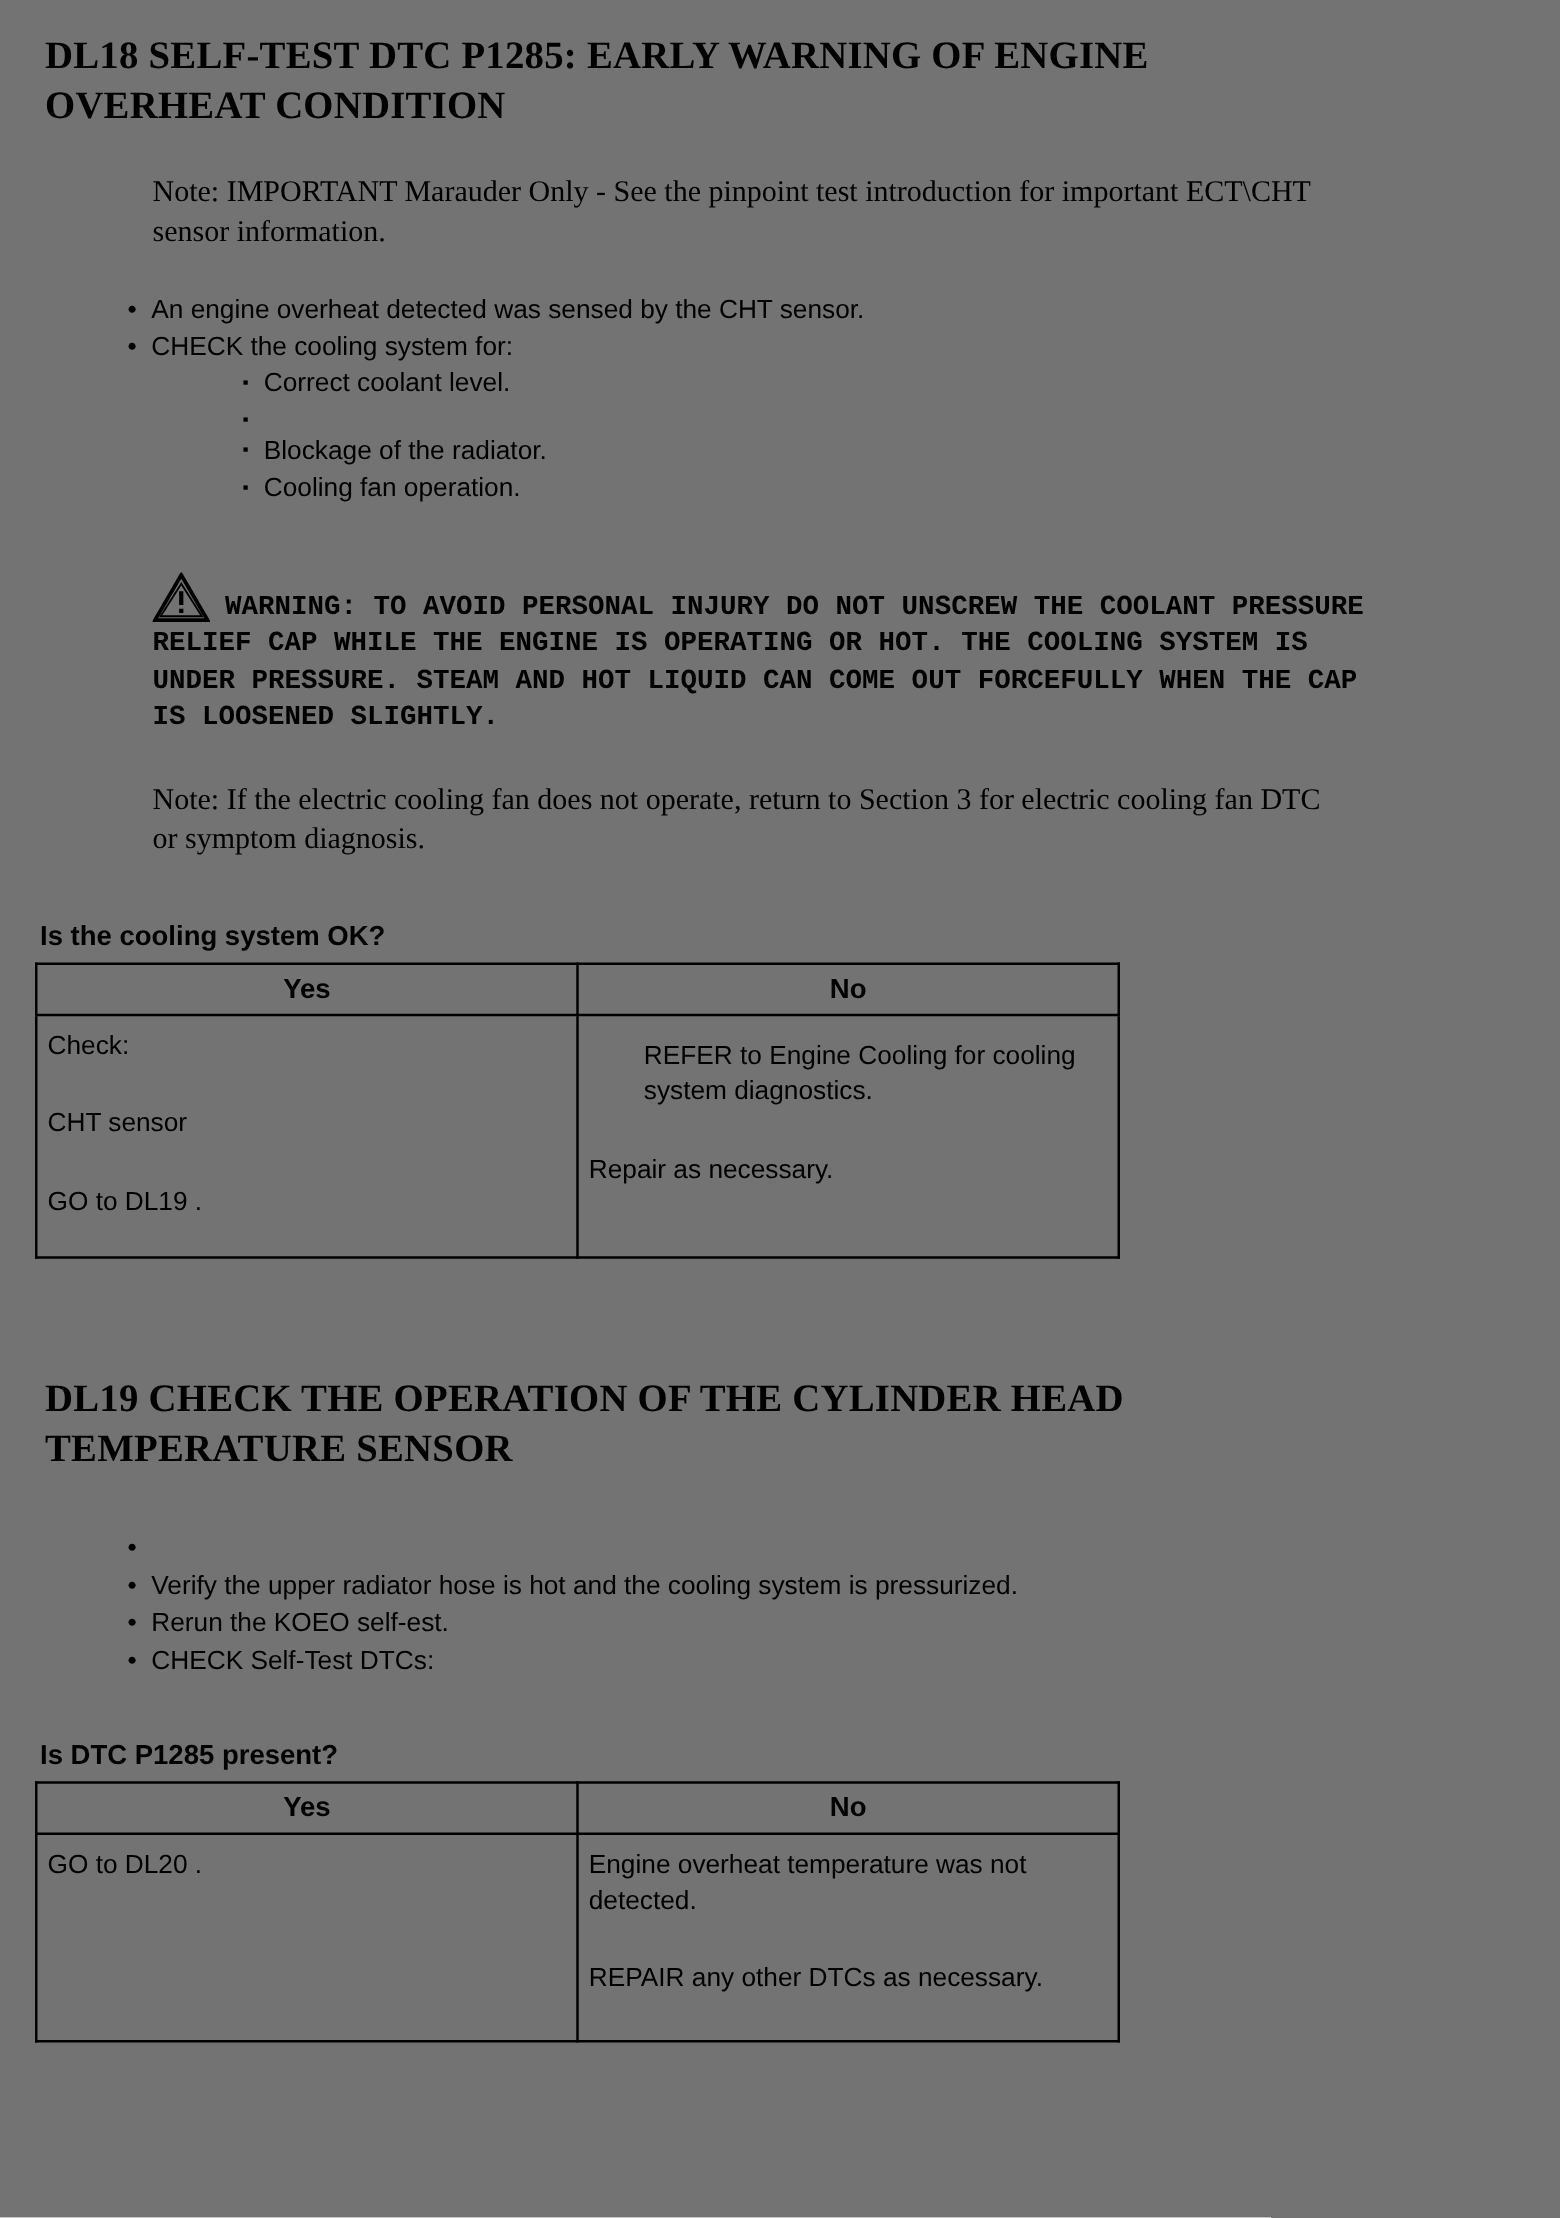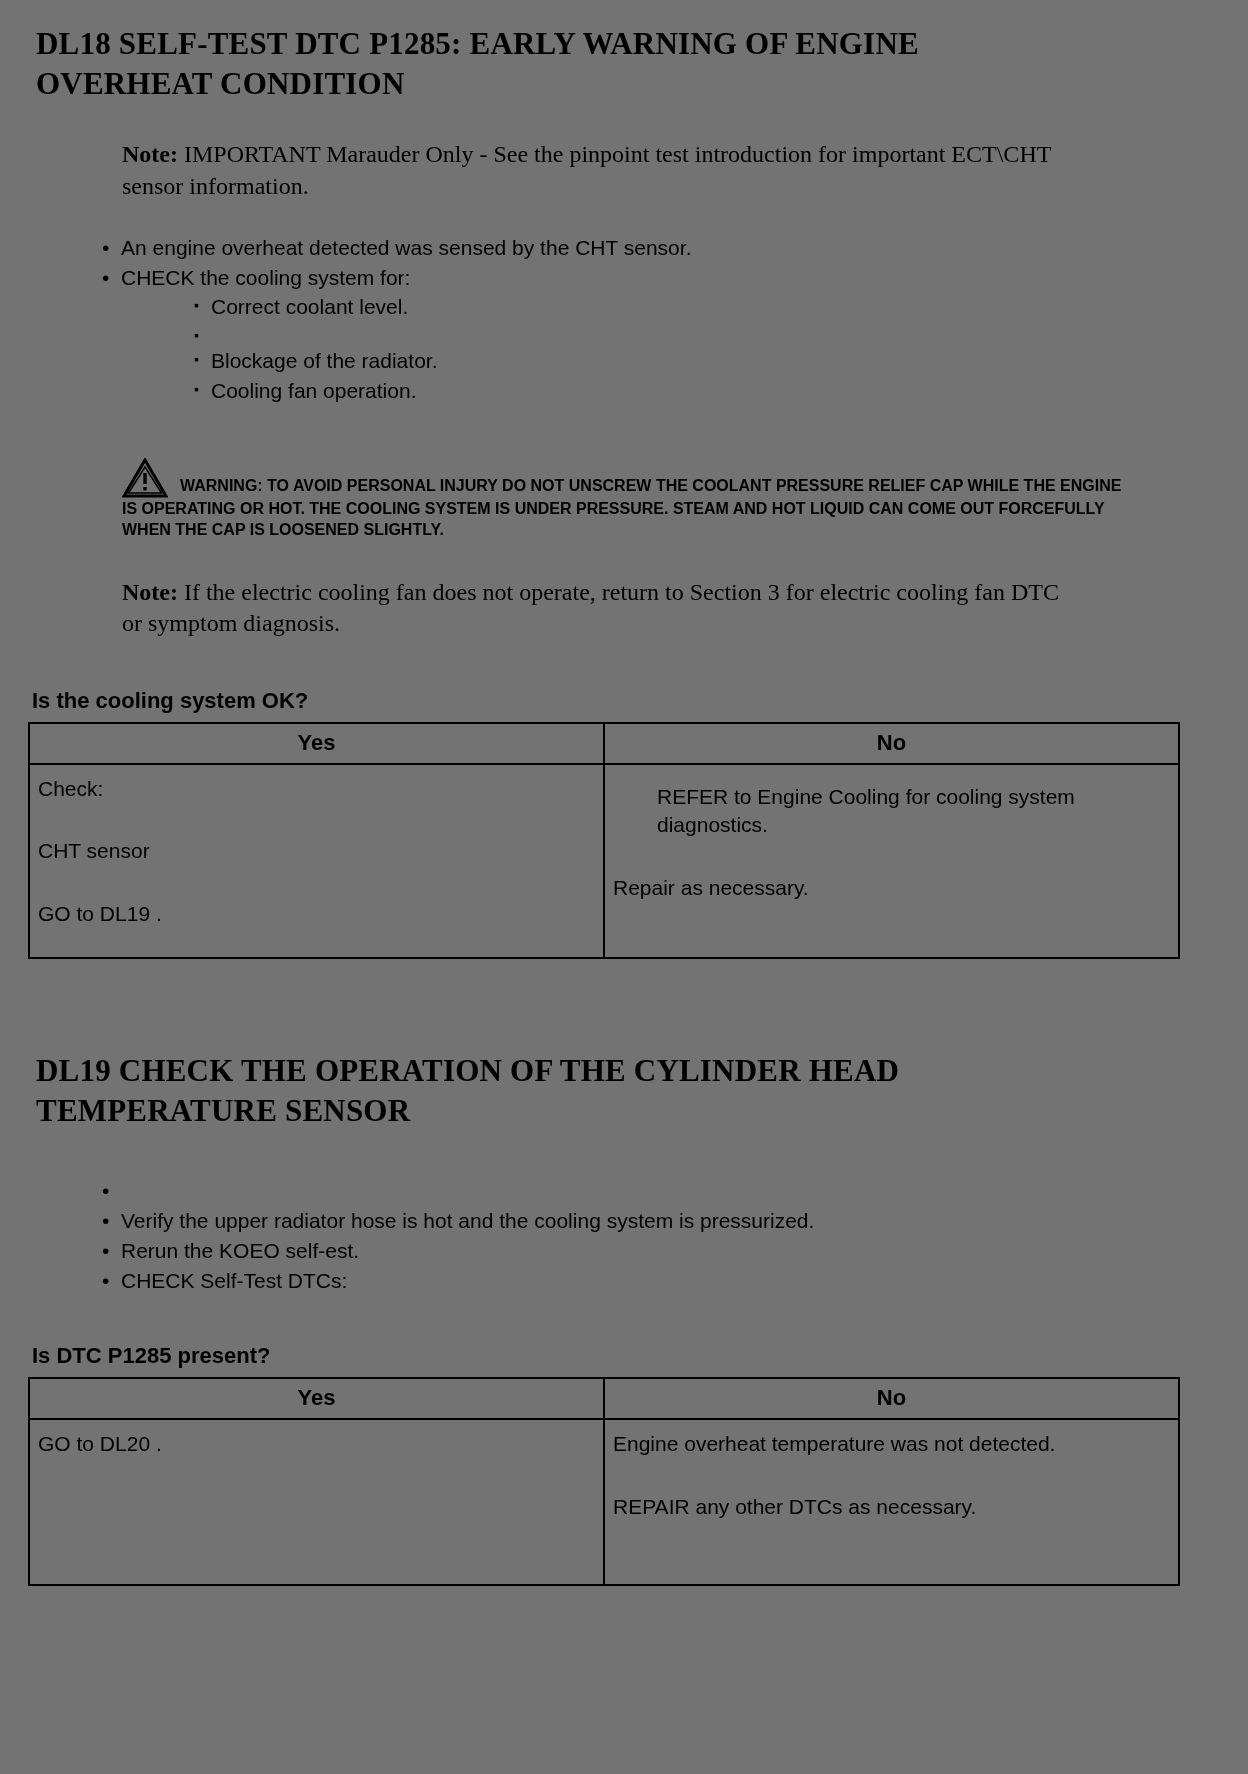--- a/index.html
+++ b/index.html
@@ -21,43 +21,43 @@
     margin:10px 0 0 0;
     letter-spacing:0.2px;
   }
   .note {
     font-family:"Liberation Serif", serif;
     font-size:24px;
     line-height:1.32;
     margin:36px 0 0 86px;
     max-width:960px;
   }
-  .note .note-label { font-weight:bold; }
+  .note .note-label { font-weight:normal; }
   .bullet-list { margin:30px 0 0 66px; font-size:21px; line-height:1.42; }
   .bullet-row { display:flex; }
   .bullet-row .marker { width:19px; flex:0 0 19px; }
   .bullet-row.sub { margin-left:92px; }
   .bullet-row.sub .marker { width:17px; flex:0 0 17px; font-size:14px; padding-top:4px; }
   .warning {
     margin:52px 0 0 86px;
     max-width:1000px;
-    font-family:Liberation Sans, sans-serif;
-    font-weight:bold;
-    font-size:16px;
+    font-family:Liberation Mono, monospace;
+    font-weight:bold;
+    font-size:22px;
     line-height:1.34;
   }
   .warning svg { vertical-align:-7px; margin-right:12px; }
   .question {
     font-weight:bold;
     font-size:22px;
     margin:48px 0 8px -4px;
   }
   table.decision {
     border-collapse:collapse;
-    width:1152px;
+    width:868px;
     margin-left:-8px;
     table-layout:fixed;
   }
   table.decision th, table.decision td {
     border:2px solid #000000;
     width:50%;
   }
   table.decision th {
     font-size:22px;
     font-weight:bold;

